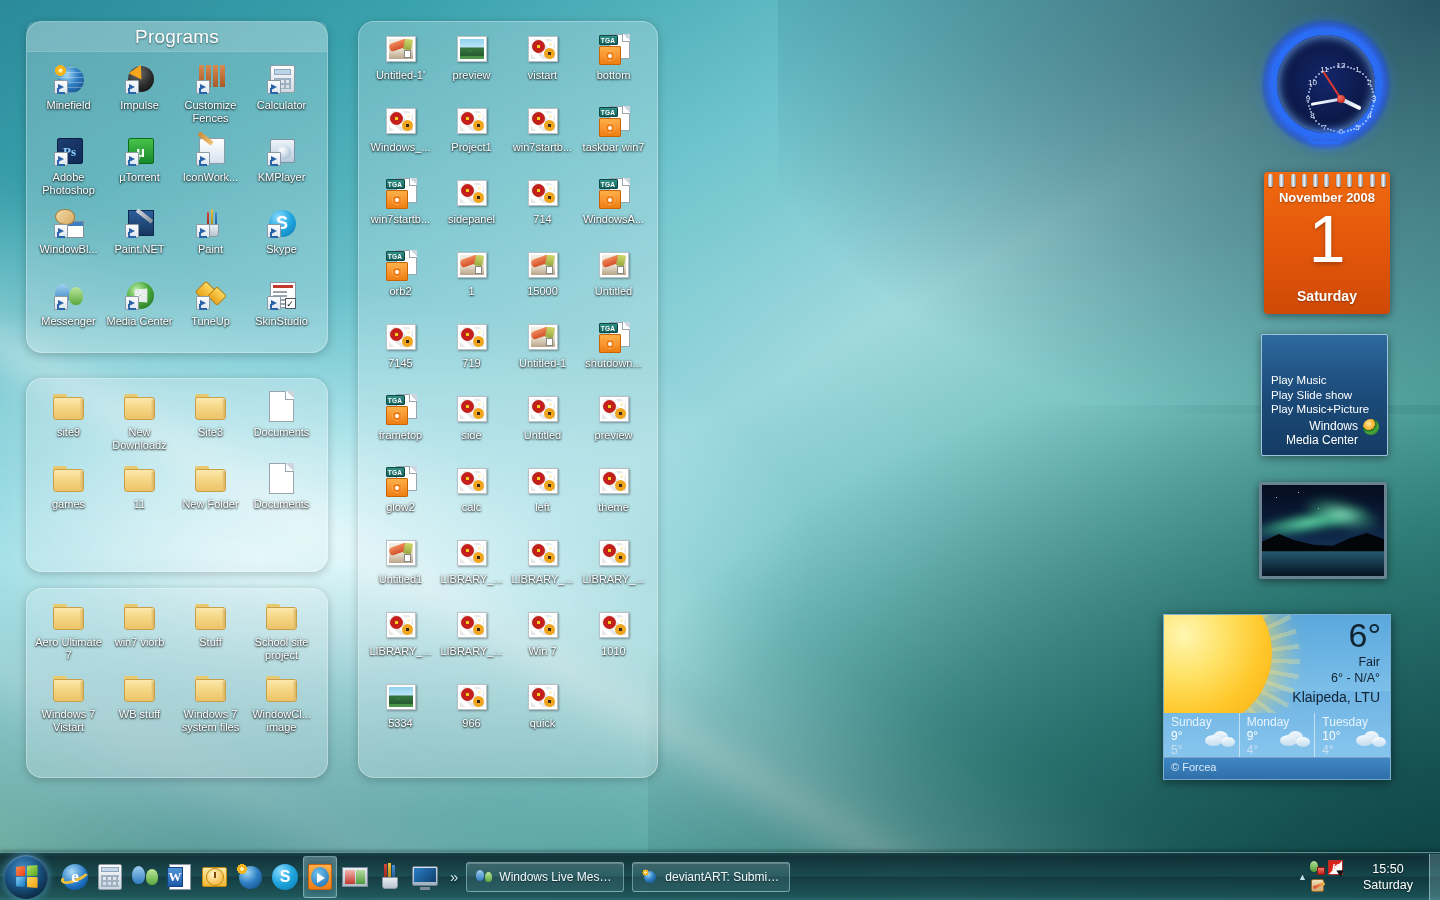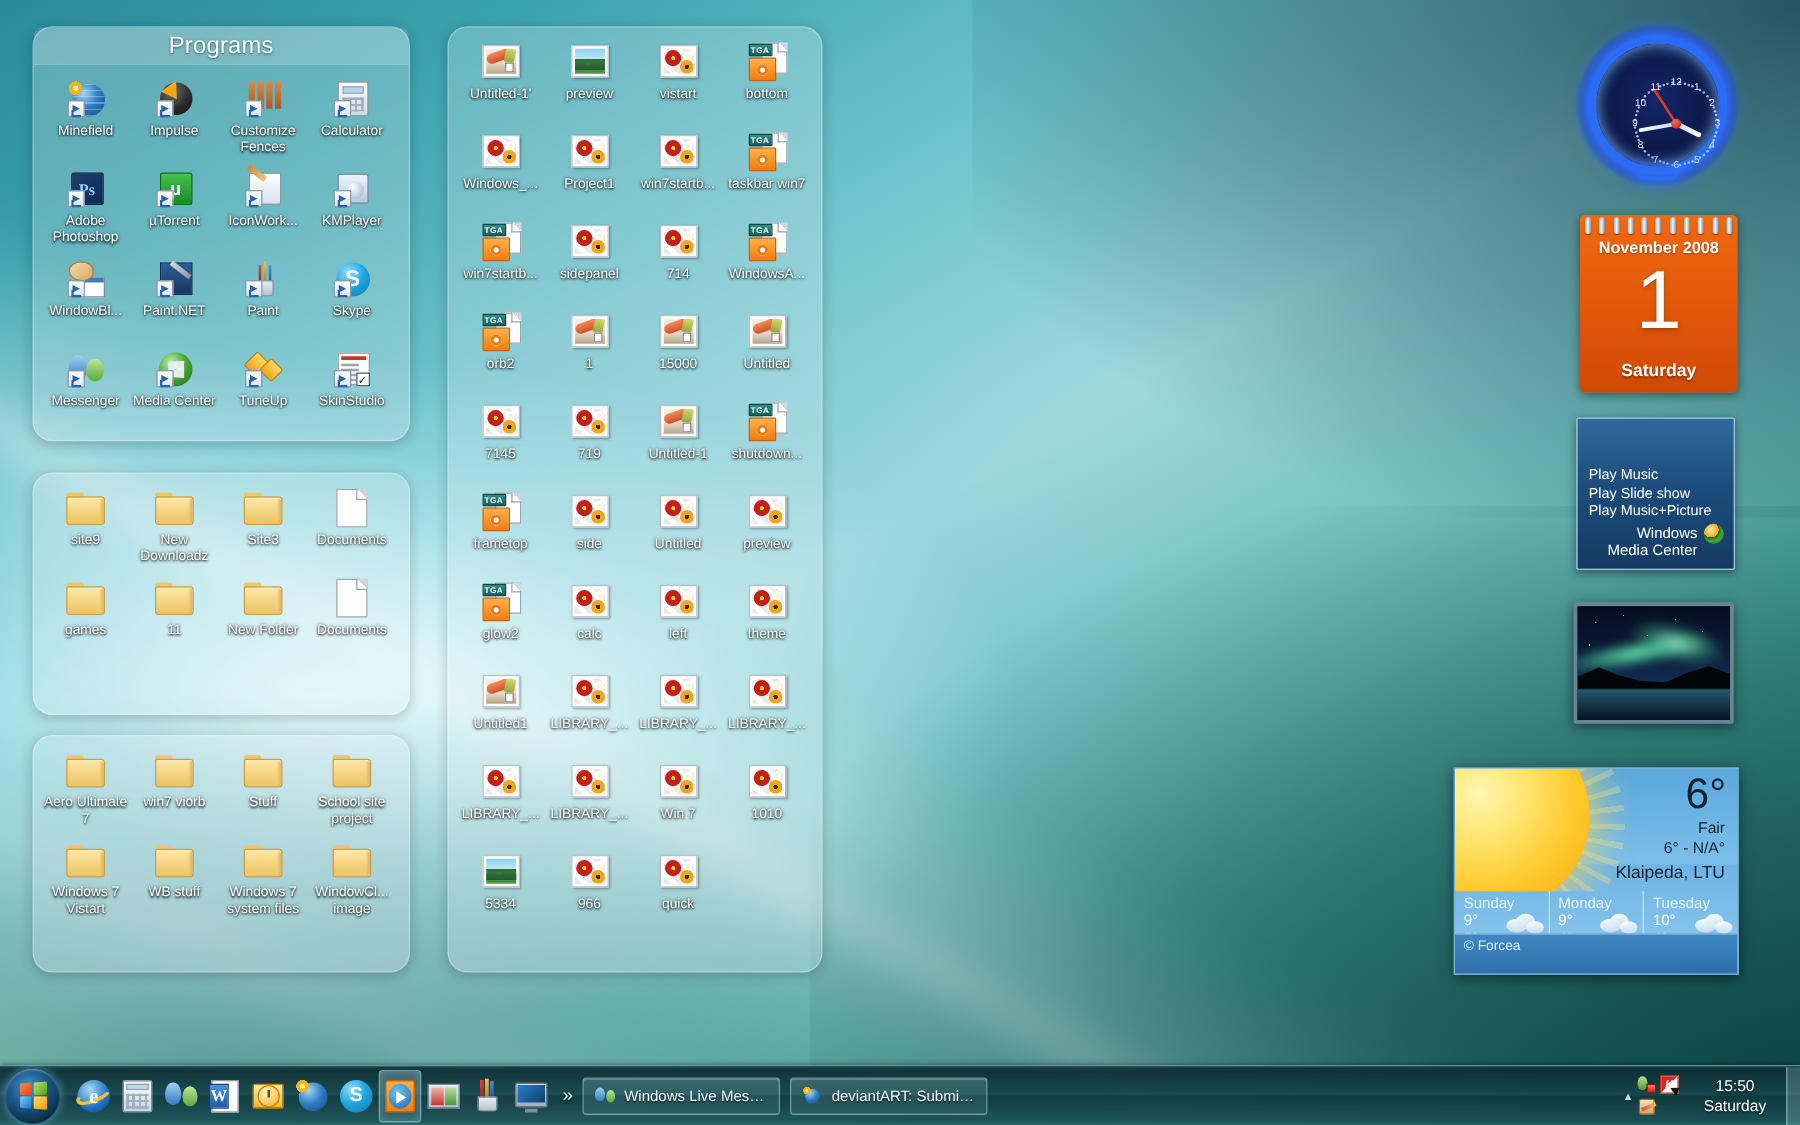--- a/index.html
+++ b/index.html
@@ -578,21 +578,21 @@
     position:absolute; right:3px; top:17px; width:32px; height:17px;
   }
   .wx-cloud i {
     position:absolute; border-radius:50%; display:block;
     background: linear-gradient(to bottom, rgba(255,255,255,0.92), rgba(205,225,240,0.85));
   }
   .wx-cloud .c1 { left:1px; bottom:1px; width:17px; height:11px; }
   .wx-cloud .c2 { left:9px; bottom:4px; width:15px; height:12px; }
   .wx-cloud .c3 { left:17px; bottom:0px; width:14px; height:10px; }
   .wx-footer {
-    position:absolute; left:0; right:0; bottom:0; height:32px;
+    position:absolute; left:0; right:0; bottom:0; height:22px;
     background: linear-gradient(to bottom,#3f87c4,#2f6fa8);
     border-top:1px solid rgba(255,255,255,0.35);
     color:#d9ecfb; font-size:11px; line-height:18px; padding-left:7px;
   }
 
   
   #taskbar {
     position:absolute; left:0; right:0; bottom:0; height:48px;
     background: linear-gradient(to bottom,
       rgba(22,58,62,0.93) 0%,

